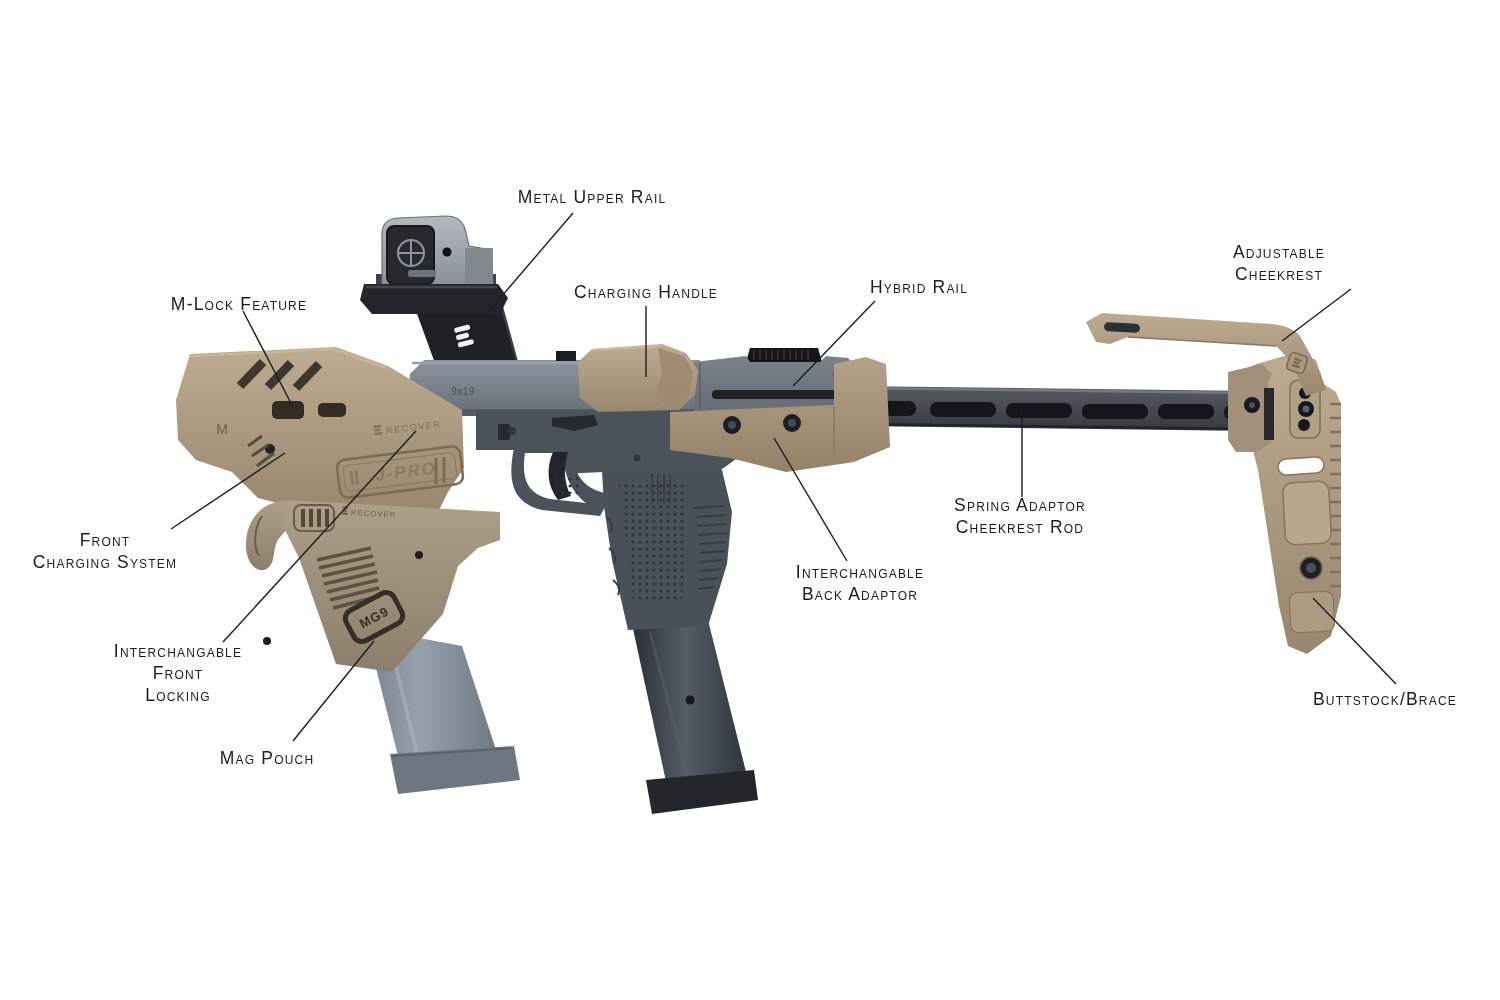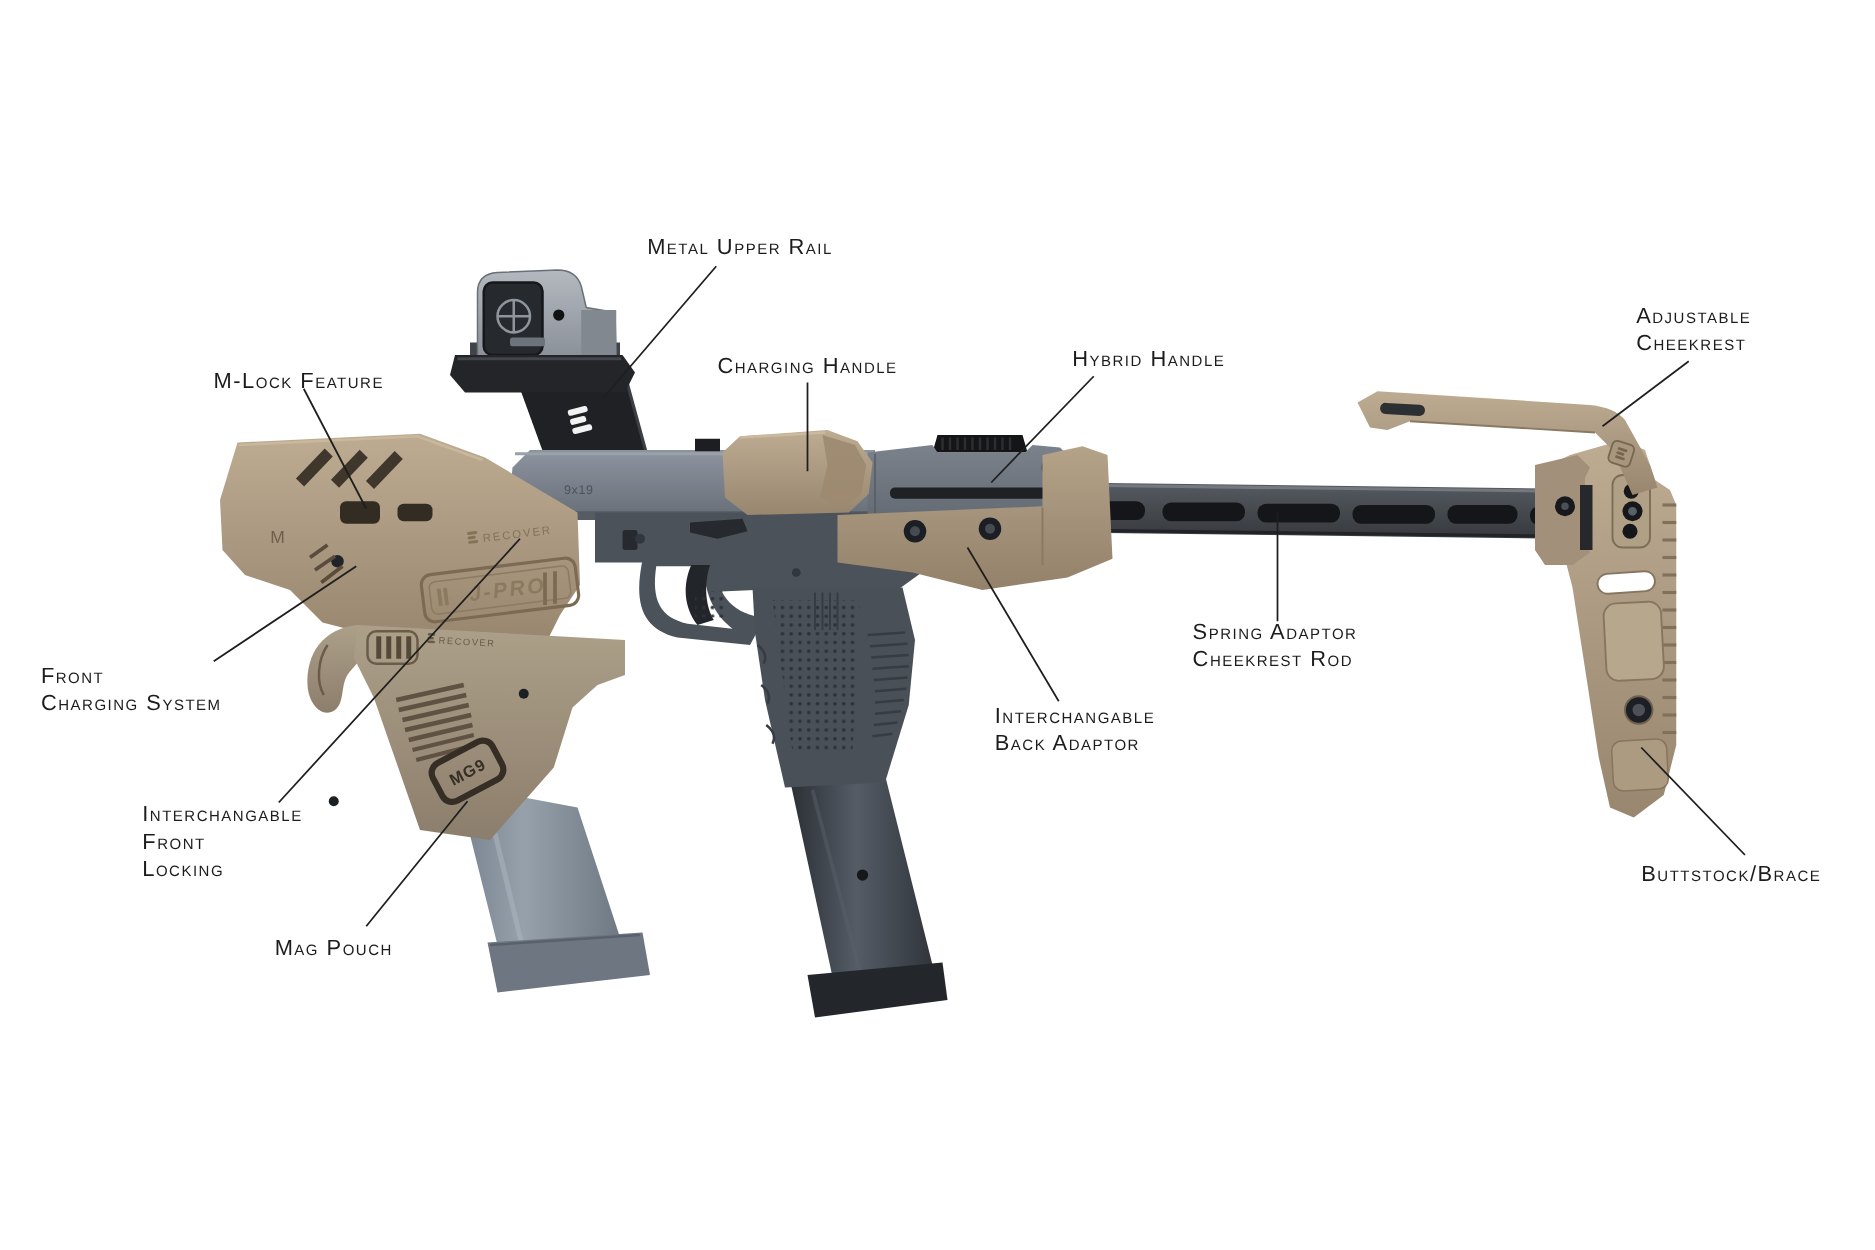--- a/index.html
+++ b/index.html
@@ -1,19 +1,19 @@
 <!DOCTYPE html>
 <html><head>
 <meta charset="utf-8">
 <style>
   html,body{margin:0;padding:0;background:#fff;}
   .canvas{position:relative;width:1500px;height:1000px;background:#ffffff;overflow:hidden;
           font-family:"Liberation Sans",sans-serif;}
   svg.scene,svg.overlay{position:absolute;left:0;top:0;width:1500px;height:1000px;}
-  .lbl{position:absolute;transform:translate(-50%,-50%);white-space:nowrap;
+  .lbl{position:absolute;transform:translate(-50%,-50%);text-align:center;white-space:nowrap;
        font-size:17.5px;line-height:22px;font-weight:400;letter-spacing:1.2px;
        font-variant:small-caps;color:#1c1c1c;}
   .leader{stroke:#1e1e1e;stroke-width:1.4;}
   text{font-family:"Liberation Sans",sans-serif;}
 </style>
 </head>
 <body>
 
 <div class="canvas">
 
@@ -356,23 +356,23 @@
 <div class="lbl" style="left:592px;top:197px">
   <div>Metal Upper Rail</div>
 </div>
 <div class="lbl" style="left:239px;top:304px">
   <div>M-Lock Feature</div>
 </div>
 <div class="lbl" style="left:646px;top:292px">
   <div>Charging Handle</div>
 </div>
 <div class="lbl" style="left:919px;top:287px">
-  <div>Hybrid Handle</div>
-</div>
-<div class="lbl" style="left:1355px;top:263px">
+  <div>Hybrid Rail</div>
+</div>
+<div class="lbl" style="left:1279px;top:263px">
   <div>Adjustable</div>
   <div>Cheekrest</div>
 </div>
 <div class="lbl" style="left:105px;top:551px">
   <div>Front</div>
   <div>Charging System</div>
 </div>
 <div class="lbl" style="left:178px;top:673px">
   <div>Interchangable</div>
   <div>Front</div>

